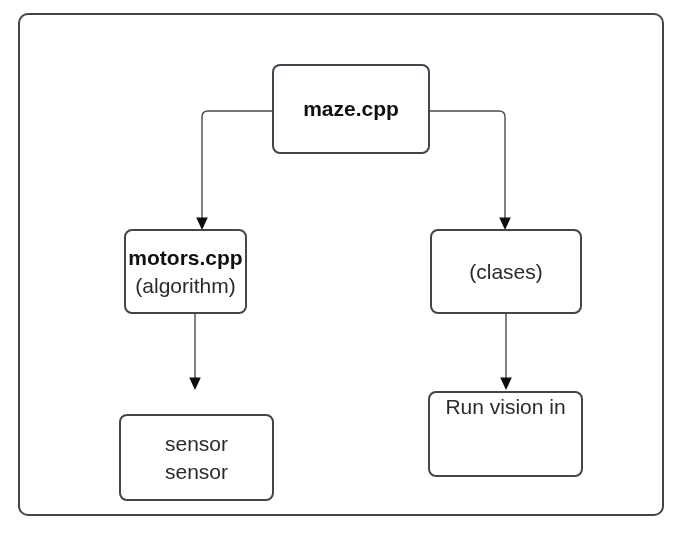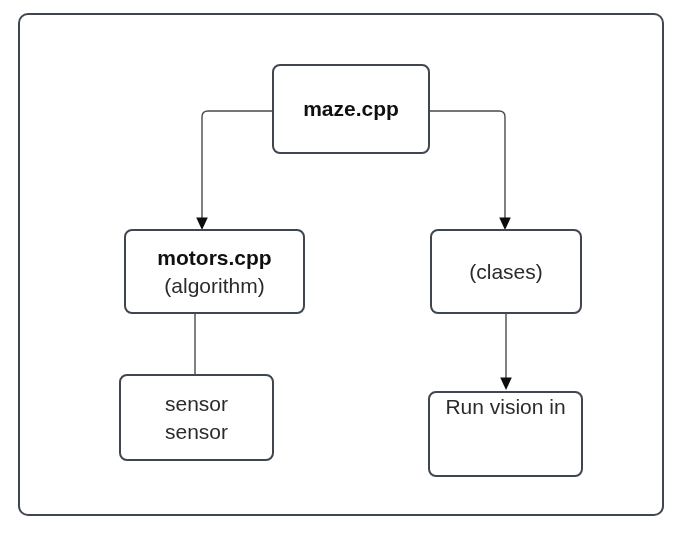--- a/index.html
+++ b/index.html
@@ -42,23 +42,23 @@
     border-radius: 8px;
     display: flex;
     flex-direction: column;
     align-items: center;
     justify-content: center;
     text-align: center;
     line-height: 28px;
     font-size: 21px;
   }
   .node-maze   { left: 272px; top: 64px;  width: 158px; height: 90px; }
-  .node-motors { left: 124px; top: 229px; width: 181px; height: 85px; }
+  .node-motors { left: 124px; top: 229px; width: 123px; height: 85px; }
   .node-jetson { left: 430px; top: 229px; width: 152px; height: 85px; }
-  .node-sensor { left: 119px; top: 374px; width: 155px; height: 87px; }
+  .node-sensor { left: 119px; top: 414px; width: 155px; height: 87px; }
   .node-run    { left: 428px; top: 391px; width: 155px; height: 86px; justify-content: space-between; }
   .node .title {
     font-weight: 700;
     color: #101010;
   }
   .node .subtitle,
   .node .bodyline {
     font-weight: 400;
     color: #2b2b2b;
   }

